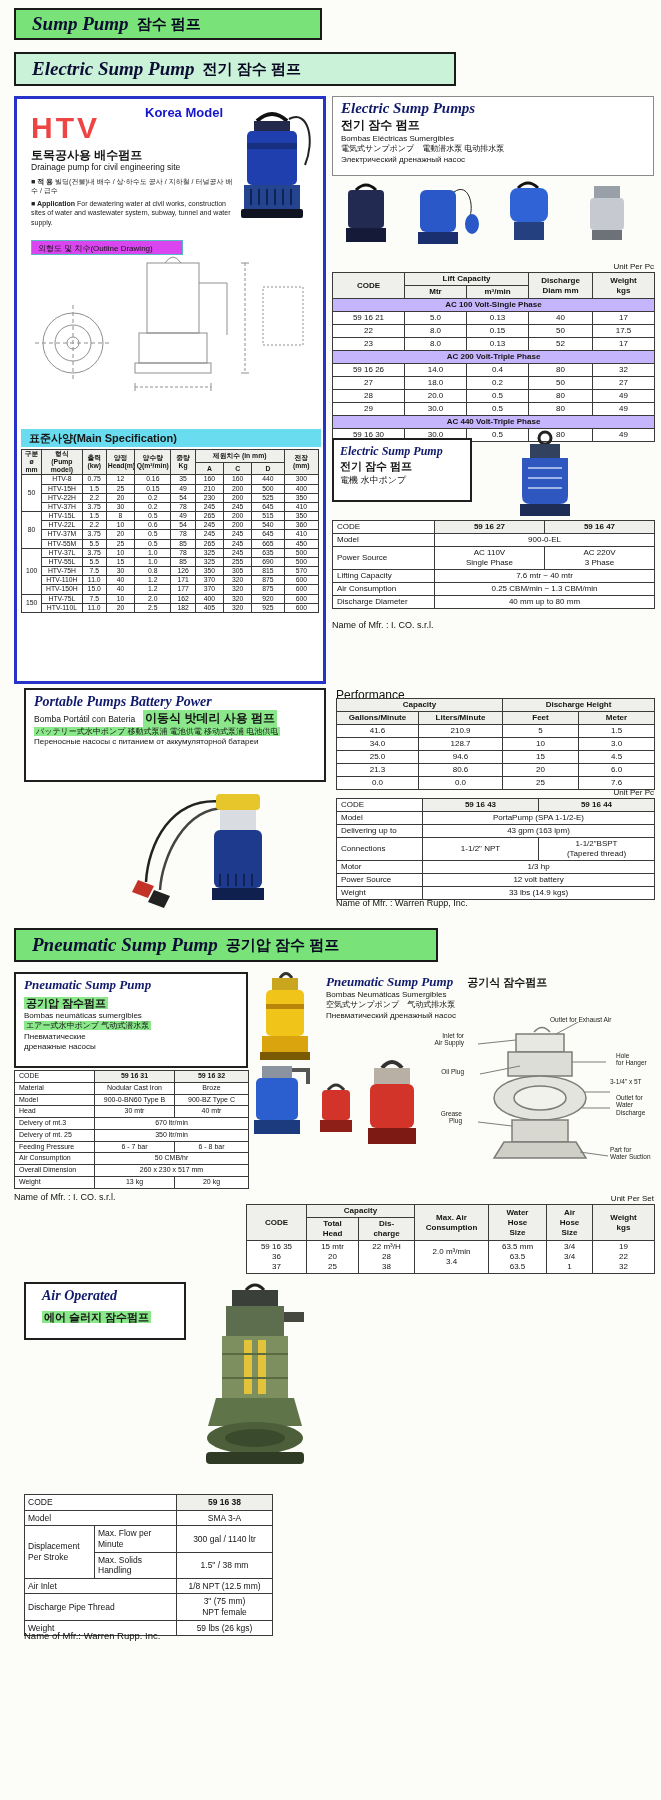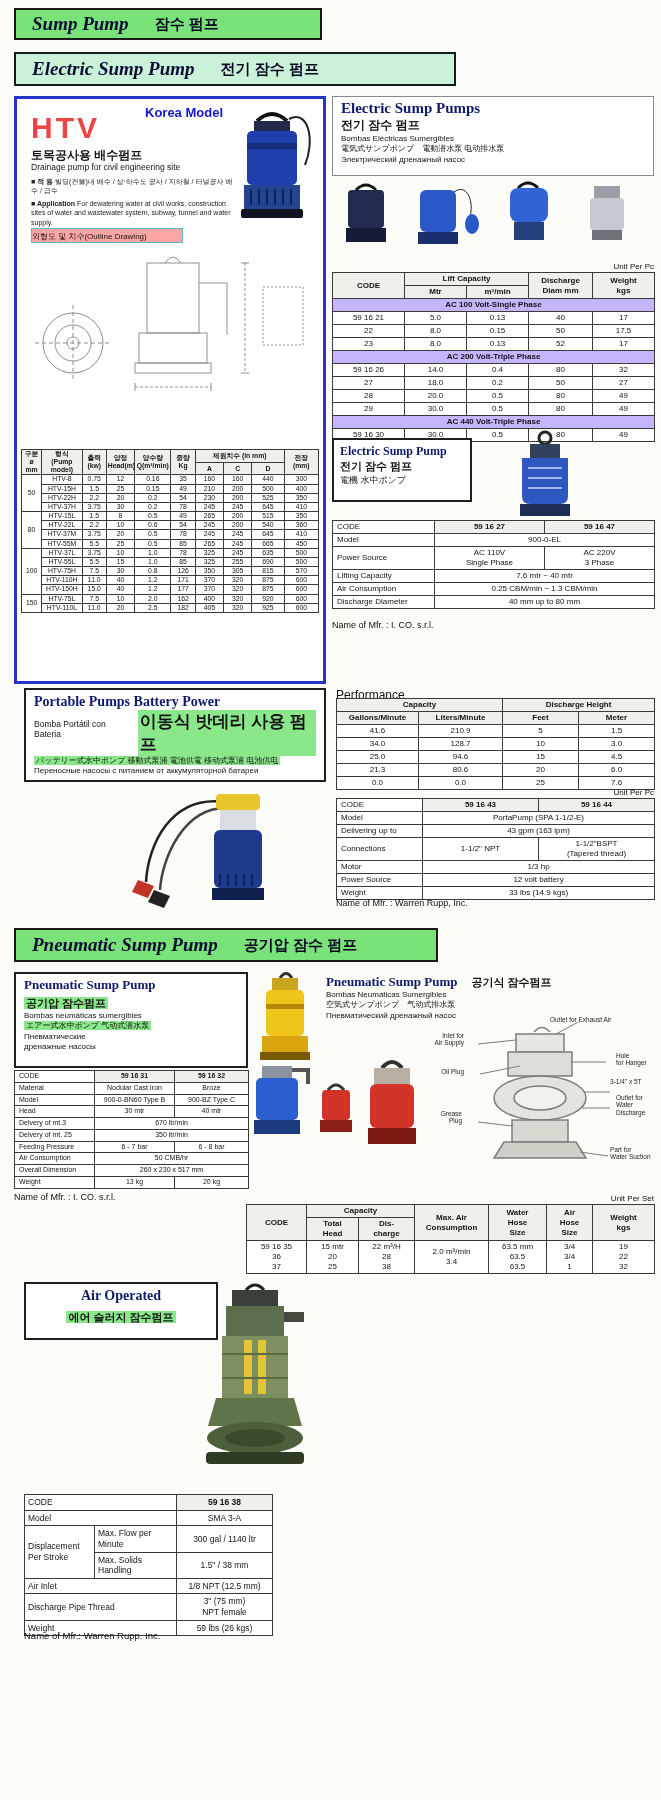--- a/index.html
+++ b/index.html
@@ -2,29 +2,29 @@
 <html><head>
 <meta charset="utf-8">
 <style>
   *{margin:0;padding:0;box-sizing:border-box;}
   html,body{background:#ffffff;}
   .page{position:relative;width:661px;height:1800px;margin:0 auto;background:#fcfcf8;
         font-family:"Liberation Sans","DejaVu Sans",sans-serif;color:#141414;overflow:hidden;}
   .abs{position:absolute;}
 
   
-  .banner{display:flex;align-items:center;gap:26px;border:2px solid #1a1a1a;padding:0 16px;}
+  .banner{display:flex;align-items:center;gap:8px;border:2px solid #1a1a1a;padding:0 16px;}
   .banner .b-en{font-family:"Liberation Serif","DejaVu Serif",serif;font-style:italic;font-weight:bold;
                 font-size:19px;color:#0c0c34;}
   .banner .b-kr{font-weight:bold;font-size:15px;color:#05051f;}
   .bg-green{background:#79e279;}
   .bg-aqua{background:#c9f2d8;}
 
   
-  .ititle{font-family:"Liberation Serif","DejaVu Serif",serif;font-weight:bold;color:#101a6b;}
+  .ititle{font-family:"Liberation Serif","DejaVu Serif",serif;font-style:italic;font-weight:bold;color:#101a6b;}
   .hl{background:#8ae88a;padding:0 2px;}
   .small{font-size:8px;line-height:1.3;}
   .mfr{font-size:9px;color:#111;}
   .unit-note{font-size:8px;text-align:right;color:#111;}
 
   
   table{border-collapse:collapse;background:#fff;table-layout:fixed;}
   td,th{border:1px solid #3a3a3a;padding:1px 2px;font-size:8px;line-height:1.25;text-align:center;
         vertical-align:middle;white-space:pre-line;font-weight:normal;overflow:hidden;}
   th{font-weight:bold;background:#efefec;}
@@ -35,21 +35,21 @@
   .air-table td,.air-table th{font-size:8.5px;padding:2px 3px;}
 
   
   .htv-panel{border:3px solid #2633c8;background:#ffffff;}
   .htv-logo{font-size:30px;font-weight:900;letter-spacing:3px;color:#ef4444;}
   .korea-model{font-size:13px;font-weight:bold;color:#1515cc;}
   .htv-kr-title{font-size:12px;font-weight:bold;}
   .htv-en-title{font-size:8.5px;}
   .htv-bullets{font-size:7px;line-height:1.35;width:208px;color:#222;}
   .htv-bullets .bl{font-weight:bold;}
-  .outline-label{background:#fca5a5;font-size:8px;line-height:15px;border:1px solid #56b9c4;}
+  .outline-label{background:#d946ef;font-size:8px;line-height:15px;padding-left:6px;border:1px solid #56b9c4;margin-top:12px;}
   .spec-bar{background:#69dcef;font-weight:bold;font-size:11px;line-height:18px;padding-left:8px;}
 
   .panel{border:2px solid #1f1f1f;background:#fff;}
   .thin-panel{border:1px solid #8a8a8a;background:#fff;}
 
   .diagram-label{position:absolute;font-size:6.5px;line-height:1.15;color:#222;white-space:pre-line;}
 
   .sludge-photo{background:#b3b3ac;border:1px solid #8c8c86;}
   .sludge-text{position:absolute;left:62px;top:34px;width:100px;color:#0c0c0c;}
   .s1{font-size:8px;font-weight:bold;letter-spacing:1px;}
@@ -117,20 +117,21 @@
         <line x1="110" y1="140" x2="186" y2="140" stroke-dasharray="3 2"></line>
         <line x1="110" y1="136" x2="110" y2="144"></line>
           <line x1="186" y1="136" x2="186" y2="144"></line>
         <line x1="220" y1="16" x2="220" y2="126" stroke-dasharray="3 2"></line>
         <line x1="216" y1="16" x2="224" y2="16"></line>
           <line x1="216" y1="126" x2="224" y2="126"></line>
         <rect x="238" y="40" width="40" height="58" stroke-dasharray="2 2"></rect>
       </g>
     </svg>
 
+    <div class="abs spec-bar" style="left:4px;top:330px;width:300px;height:18px;">표준사양(Main Specification)</div>
 
     <table class="abs spec-table" style="left:4px;top:350px;width:298px;">
       <colgroup>
         <col style="width:20px">
           <col style="width:40px">
           <col style="width:24px">
           <col style="width:28px">
         <col style="width:36px">
           <col style="width:24px">
           <col style="width:28px">
@@ -511,21 +512,21 @@
           <td colspan="2">40 mm up to 80 mm</td>
         </tr>
       </tbody>
   </table>
   <div class="abs mfr" style="left:332px;top:620px;">Name of Mfr. : I. CO. s.r.l.</div>
 
   <div class="abs panel" style="left:24px;top:688px;width:302px;height:94px;padding:4px 8px;">
     <div class="ititle" style="font-size:14px;">Portable Pumps Battery Power</div>
     <div style="display:flex;align-items:baseline;gap:8px;">
       <span style="font-size:8.5px;">Bomba Portátil con Bateria</span>
-      <span class="hl" style="font-size:17px;font-weight:bold;">이동식 밧데리 사용 펌프</span>
+      <span class="hl" style="font-size:12px;font-weight:bold;">이동식 밧데리 사용 펌프</span>
     </div>
     <div class="small"><span class="hl">バッテリー式水中ポンプ 移動式泵浦 電池供電 移动式泵浦 电池供电</span></div>
     <div class="small">Переносные насосы с питанием от  аккумуляторной батареи</div>
   </div>
 
   <svg class="abs" style="left:130px;top:786px;" width="150" height="130" viewBox="0 0 150 130">
     <path d="M96 16 C40 8 18 60 16 96" stroke="#222" stroke-width="2.5" fill="none"></path>
     <path d="M98 22 C54 20 32 72 30 104" stroke="#444" stroke-width="2.5" fill="none"></path>
     <path d="M8 94 l16 6 -6 12 -16 -6 z" fill="#c23227"></path>
     <path d="M24 104 l16 6 -6 12 -16 -6 z" fill="#222"></path>
@@ -834,21 +835,21 @@
           <td>3/4
 3/4
 1</td>
           <td>19
 22
 32</td>
         </tr>
       </tbody>
   </table>
 
-  <div class="abs panel" style="left:24px;top:1282px;width:194px;height:58px;padding:4px 1px;text-align:center;">
+  <div class="abs panel" style="left:24px;top:1282px;width:162px;height:58px;padding:4px 16px;">
     <div class="ititle" style="font-size:14px;">Air Operated</div>
     <div style="margin-top:3px;"><span class="hl" style="font-size:11px;font-weight:bold;">에어 슬러지 잠수펌프</span></div>
   </div>
 
 
   <svg class="abs" style="left:196px;top:1282px;" width="118" height="204" viewBox="0 0 118 204">
     <path d="M50 8 q9 -10 18 0" stroke="#222" stroke-width="3" fill="none"></path>
     <rect x="36" y="8" width="46" height="16" fill="#3a3f3a"></rect>
     <rect x="30" y="24" width="58" height="30" fill="#5c6e4e"></rect>
     <rect x="88" y="30" width="20" height="10" fill="#44483f"></rect>

